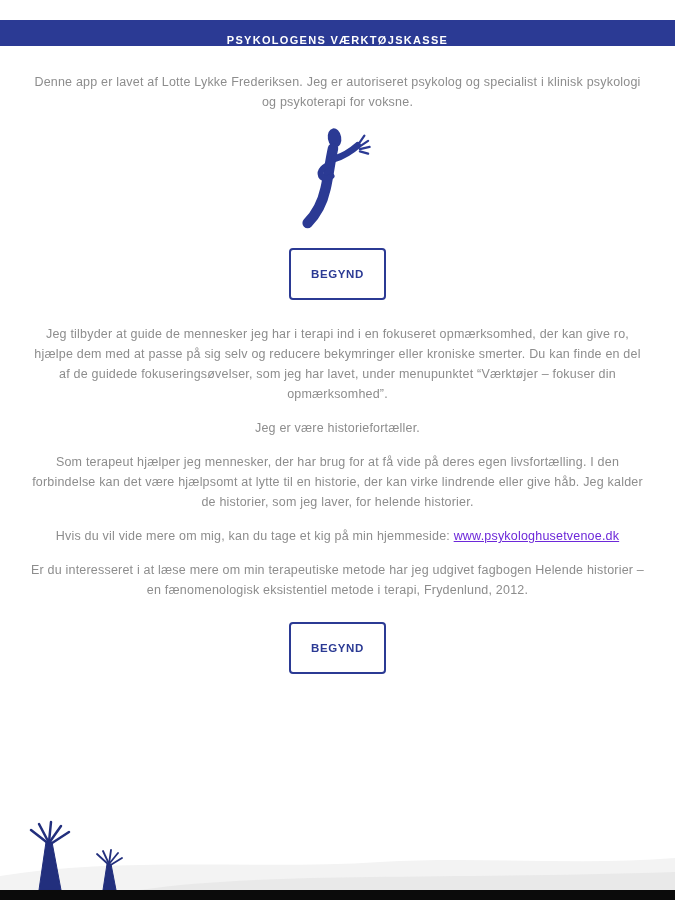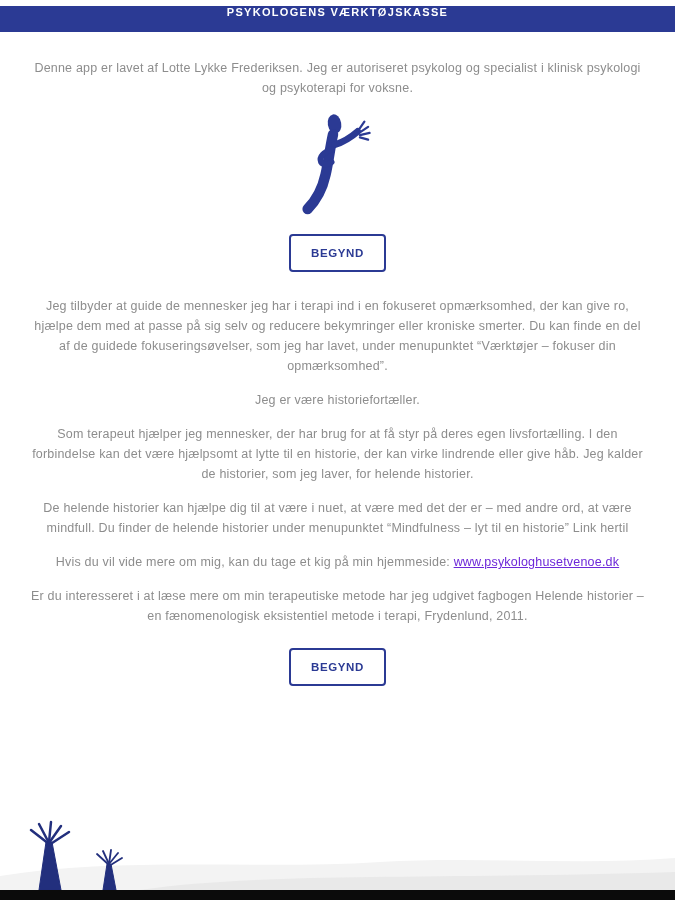--- a/index.html
+++ b/index.html
@@ -10,25 +10,25 @@
   }
   .app {
     position: relative;
     width: 675px;
     height: 900px;
     margin: 0 auto;
     background: #ffffff;
     overflow: hidden;
   }
   .header-bar {
-    margin-top: 6px;
+    margin-top: 20px;
     height: 26px;
     background: #2b3a94;
     display: flex;
-    align-items: flex-start;
+    align-items: flex-end;
     justify-content: center;
   }
   .header-title {
     color: #ffffff;
     font-size: 11px;
     font-weight: bold;
     letter-spacing: 1.3px;
   }
   .content {
     width: 630px;
@@ -50,21 +50,21 @@
   }
   .begynd-btn {
     display: inline-block;
     background: #ffffff;
     border: 2px solid #2b3a94;
     color: #2b3a94;
     font-family: "Liberation Sans", sans-serif;
     font-size: 11.5px;
     font-weight: bold;
     letter-spacing: 0.6px;
-    padding: 11px 20px;
+    padding: 18px 20px;
     border-radius: 4px;
     margin: 8px 0 10px 0;
     cursor: pointer;
   }
   .homepage-link {
     color: #6d28d9;
     text-decoration: underline;
     cursor: pointer;
   }
   .footer {
@@ -126,27 +126,26 @@
       </svg>
     </div>
 
 
     <button class="begynd-btn">BEGYND</button>
 
     <p class="para">Jeg tilbyder at guide de mennesker jeg har i terapi ind i en fokuseret opmærksomhed, der kan give ro, hjælpe dem med at passe på sig selv og reducere bekymringer eller kroniske smerter. Du kan finde en del af de guidede fokuseringsøvelser, som jeg har lavet, under menupunktet “Værktøjer – fokuser din opmærksomhed”.</p>
 
     <p class="para">Jeg er være historiefortæller.</p>
 
-    <p class="para">Som terapeut hjælper jeg mennesker, der har brug for at få styr på deres egen livsfortælling. I den forbindelse kan det være hjælpsomt at lytte til en historie, der kan virke lindrende eller give håb. Jeg kalder de historier, som jeg laver, for helende historier.</p>
+    <p class="para">Som terapeut hjælper jeg mennesker, der har brug for at få vide på deres egen livsfortælling. I den forbindelse kan det være hjælpsomt at lytte til en historie, der kan virke lindrende eller give håb. Jeg kalder de historier, som jeg laver, for helende historier.</p>
 
-    <p class="para">De helende historier kan hjælpe dig til at være i nuet, at være med det der er – med andre ord, at være mindfull. Du finder de helende historier under menupunktet “Mindfulness – lyt til en historie” Link hertil</p>
 
     <p class="para"><span>Hvis du vil vide mere om mig, kan du tage et kig på min hjemmeside: </span><a class="homepage-link">www.psykologhusetvenoe.dk</a></p>
 
-    <p class="para">Er du interesseret i at læse mere om min terapeutiske metode har jeg udgivet fagbogen Helende historier – en fænomenologisk eksistentiel metode i terapi, Frydenlund, 2011.</p>
+    <p class="para">Er du interesseret i at læse mere om min terapeutiske metode har jeg udgivet fagbogen Helende historier – en fænomenologisk eksistentiel metode i terapi, Frydenlund, 2012.</p>
 
     <button class="begynd-btn">BEGYND</button>
 
   </div>
 
   <div class="footer">
     <svg class="hills" viewBox="0 0 675 60" preserveAspectRatio="none" aria-hidden="true">
       <path d="M0 46 C120 26 260 40 380 32 C480 26 580 36 675 28 L675 60 L0 60 Z" fill="#f3f3f3"></path>
       <path d="M140 60 C260 42 430 50 675 42 L675 60 Z" fill="#e9e9e9"></path>
     </svg>

